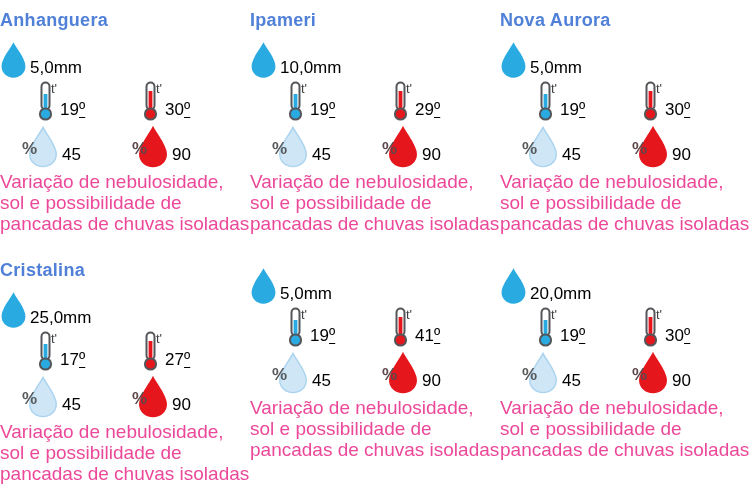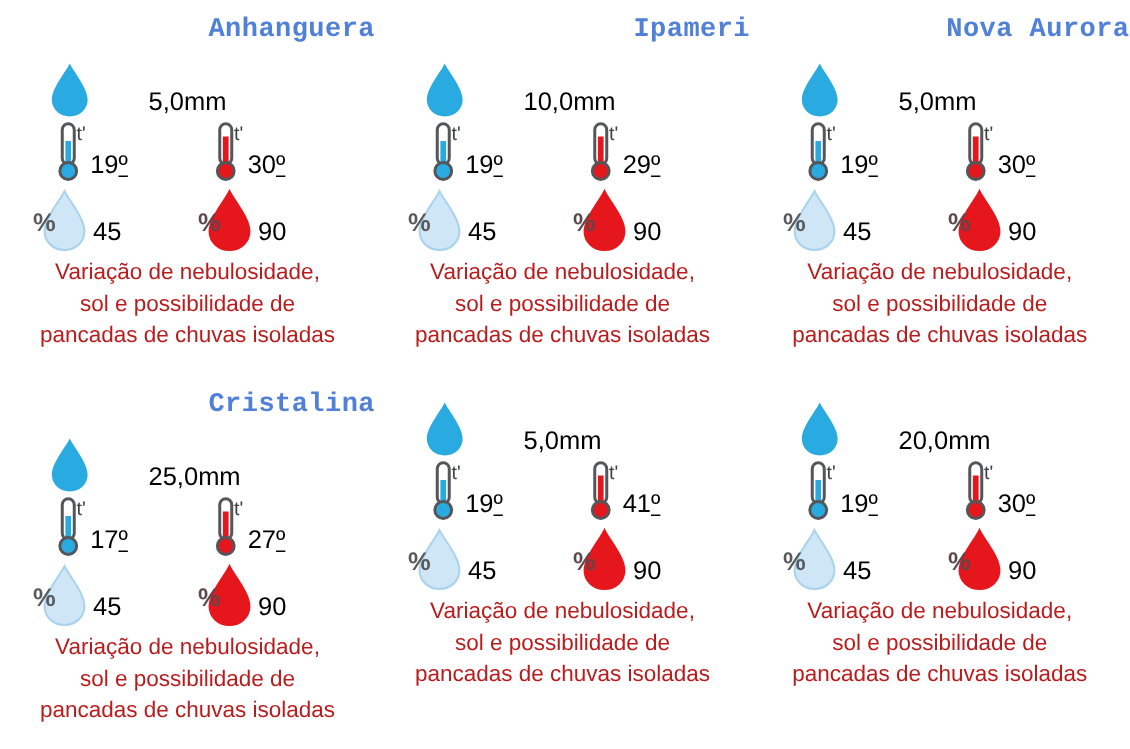--- a/index.html
+++ b/index.html
@@ -9,30 +9,30 @@
     color:#000;
   }
   .grid {
     display:grid;
     grid-template-columns:250px 250px 253px;
     grid-template-rows:250px 249px;
     width:753px; height:499px;
   }
   .card { box-sizing:border-box; padding-top:8px; }
   .city-title {
-    margin:0; text-align:right;
+    margin:0; text-align:left;
     font-size:18px; font-weight:bold; letter-spacing:0.3px;
     color:#5080d8;
-    height:24px; line-height:24px;font-family:Liberation Mono, monospace;
+    height:24px; line-height:24px;
   }
   .value { font-size:17px; color:#000; white-space:nowrap; }
 
   .rain-row {
     display:flex; align-items:flex-end;
-    padding-left:33px; margin-top:7px; height:40px;gap:36px;
+    margin-top:7px; height:40px;
   }
   .rain-row svg { display:block; }
   .rain-value { margin-left:3px; margin-bottom:1px; }
 
   .temp-row { display:flex; padding-left:35px; margin-top:2px; height:40px; }
   .temp-group { display:flex; align-items:flex-end; width:105px; }
   .temp-group:last-child { width:auto; }
   .thermo { display:block; flex:0 0 auto; }
   .thermo .tube { fill:#ffffff; stroke-width:2; }
   .thermo circle { stroke-width:2; }
@@ -51,22 +51,22 @@
   .pdrop svg path { stroke-width:1.2; }
   .pct {
     position:absolute; left:-6px; top:14px;
     font-size:17px; font-weight:bold; line-height:17px;
   }
   .hum-group.low .pct { color:#58595b; }
   .hum-group.high .pct { color:#5e474a; }
   .hum-value { margin-left:4px; margin-bottom:3px; }
 
   .desc {
-    text-align:center; font-size:15px; line-height:21px;
-    margin-top:3px; color:#b91c1c;
+    font-size:19px; line-height:21px;
+    margin-top:3px; color:#ec4899;
   }
 </style>
 </head>
 <body>
 
 <div class="grid">
 
   <section class="card">
     <h2 class="city-title">Anhanguera</h2>
     <div class="rain-row">

